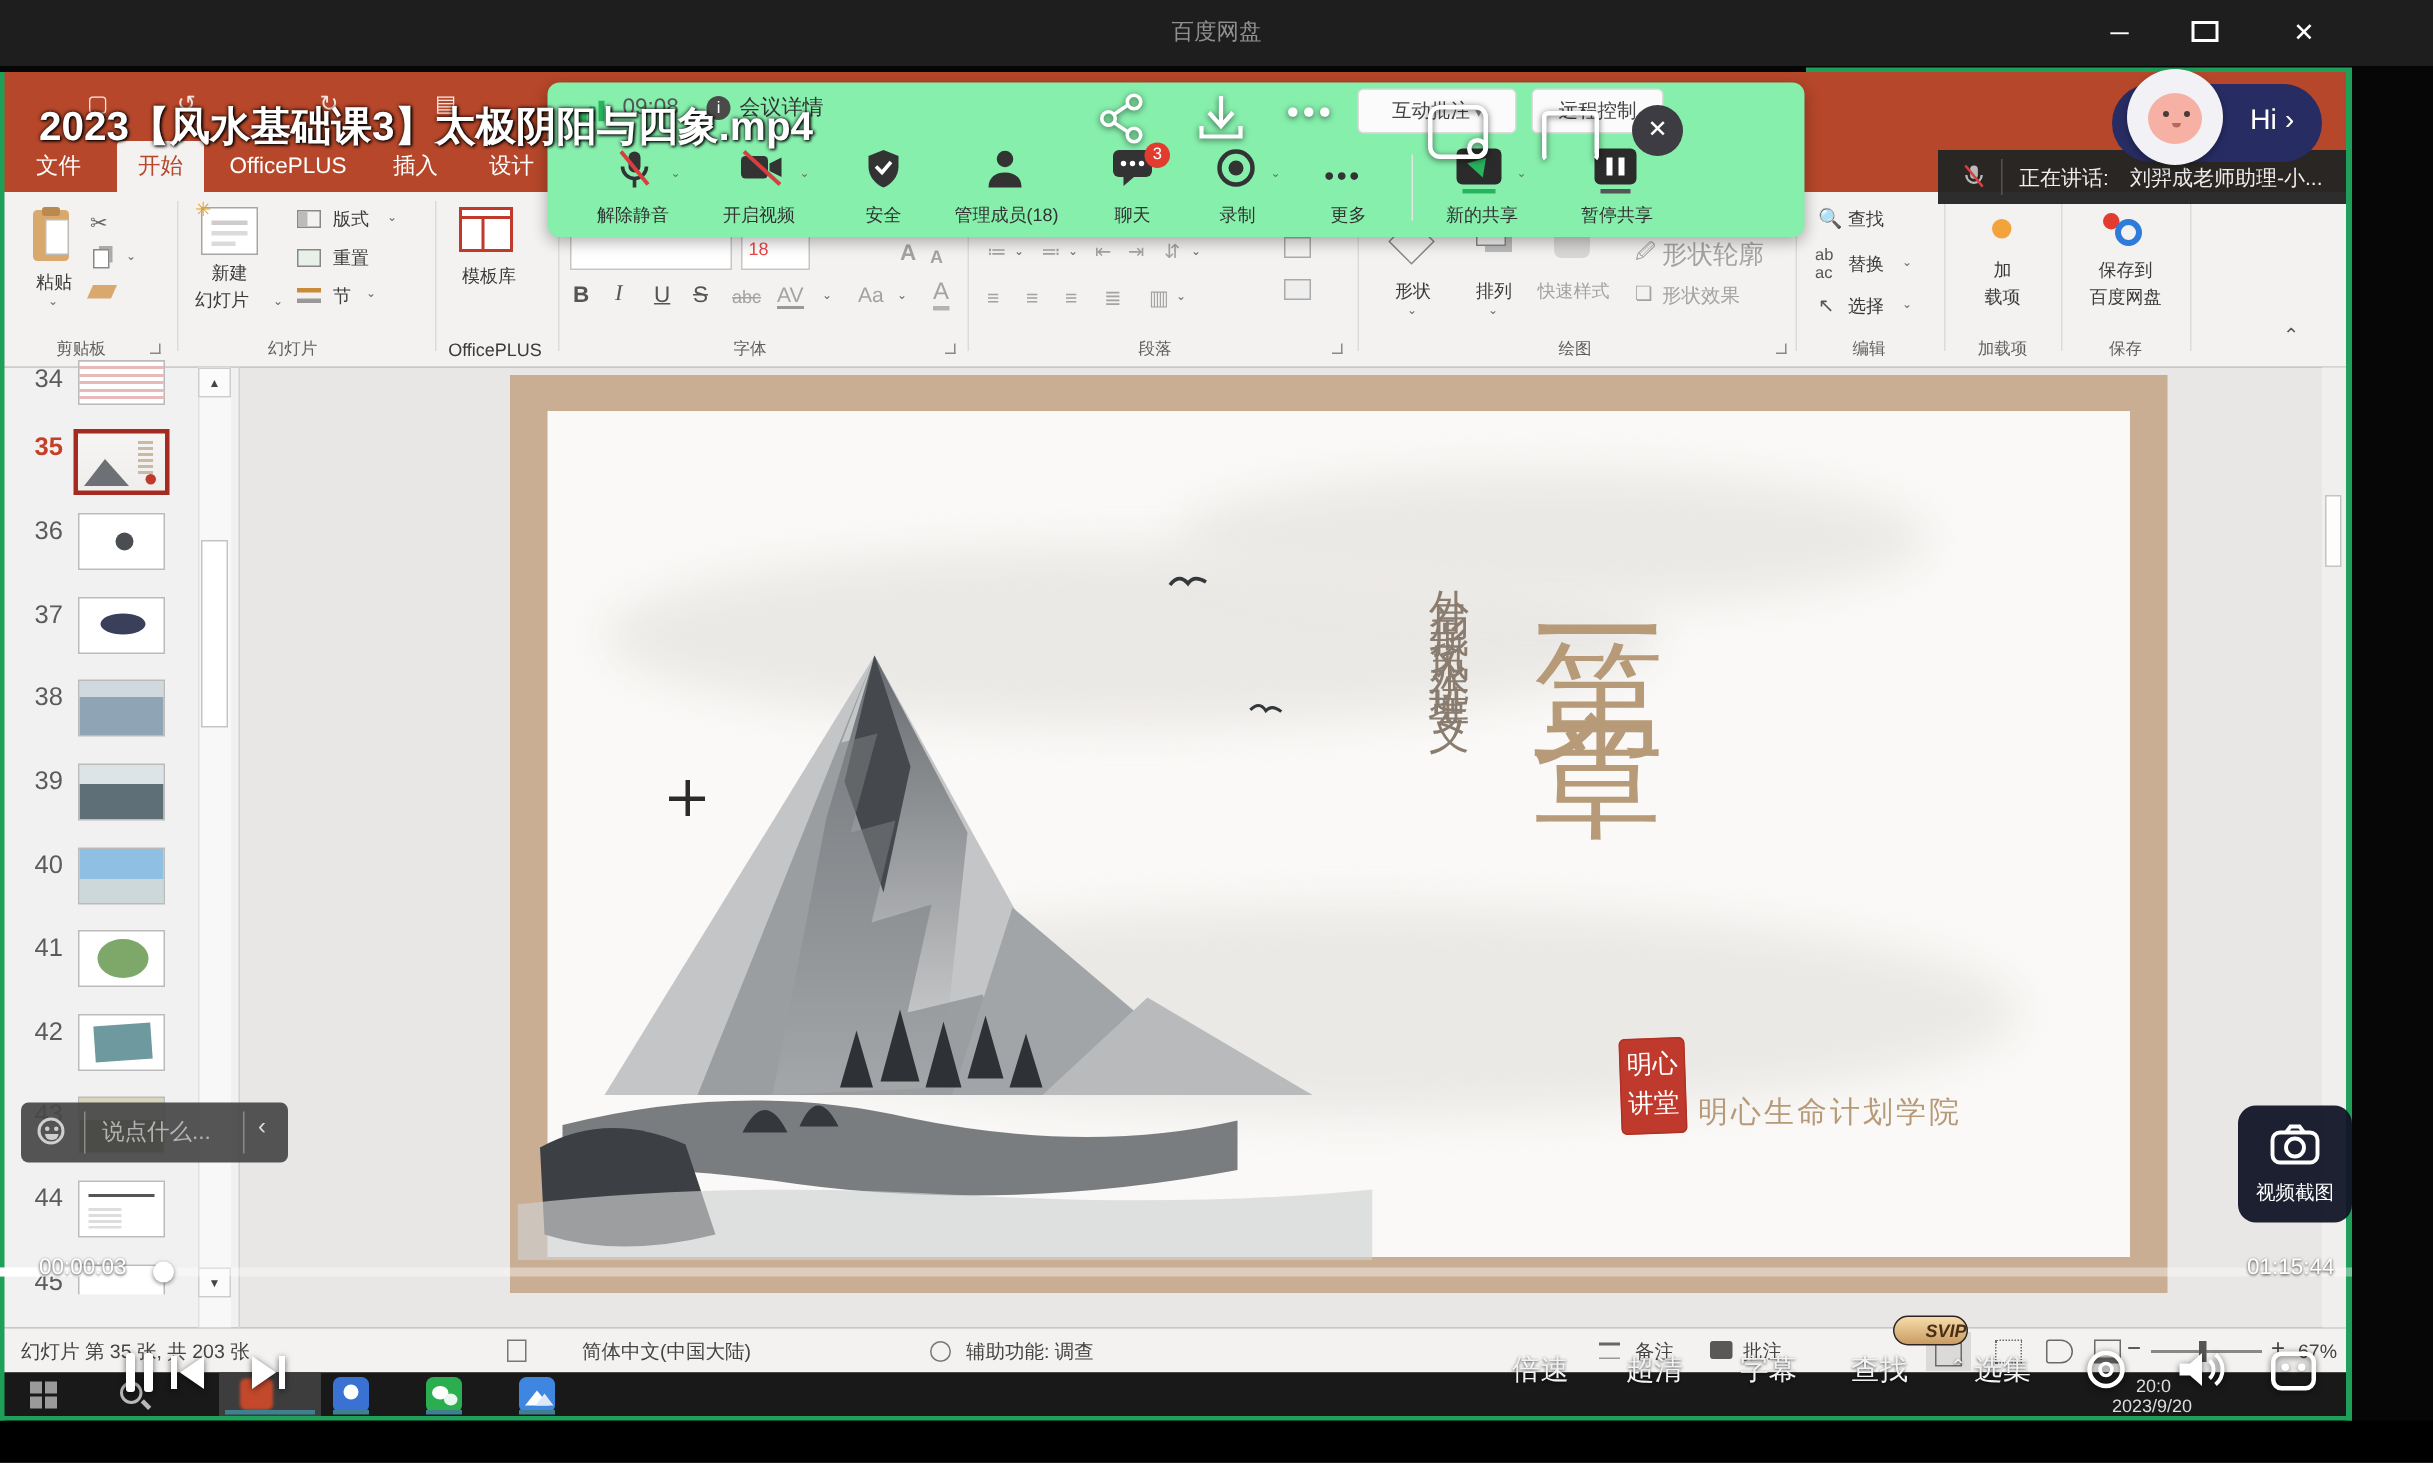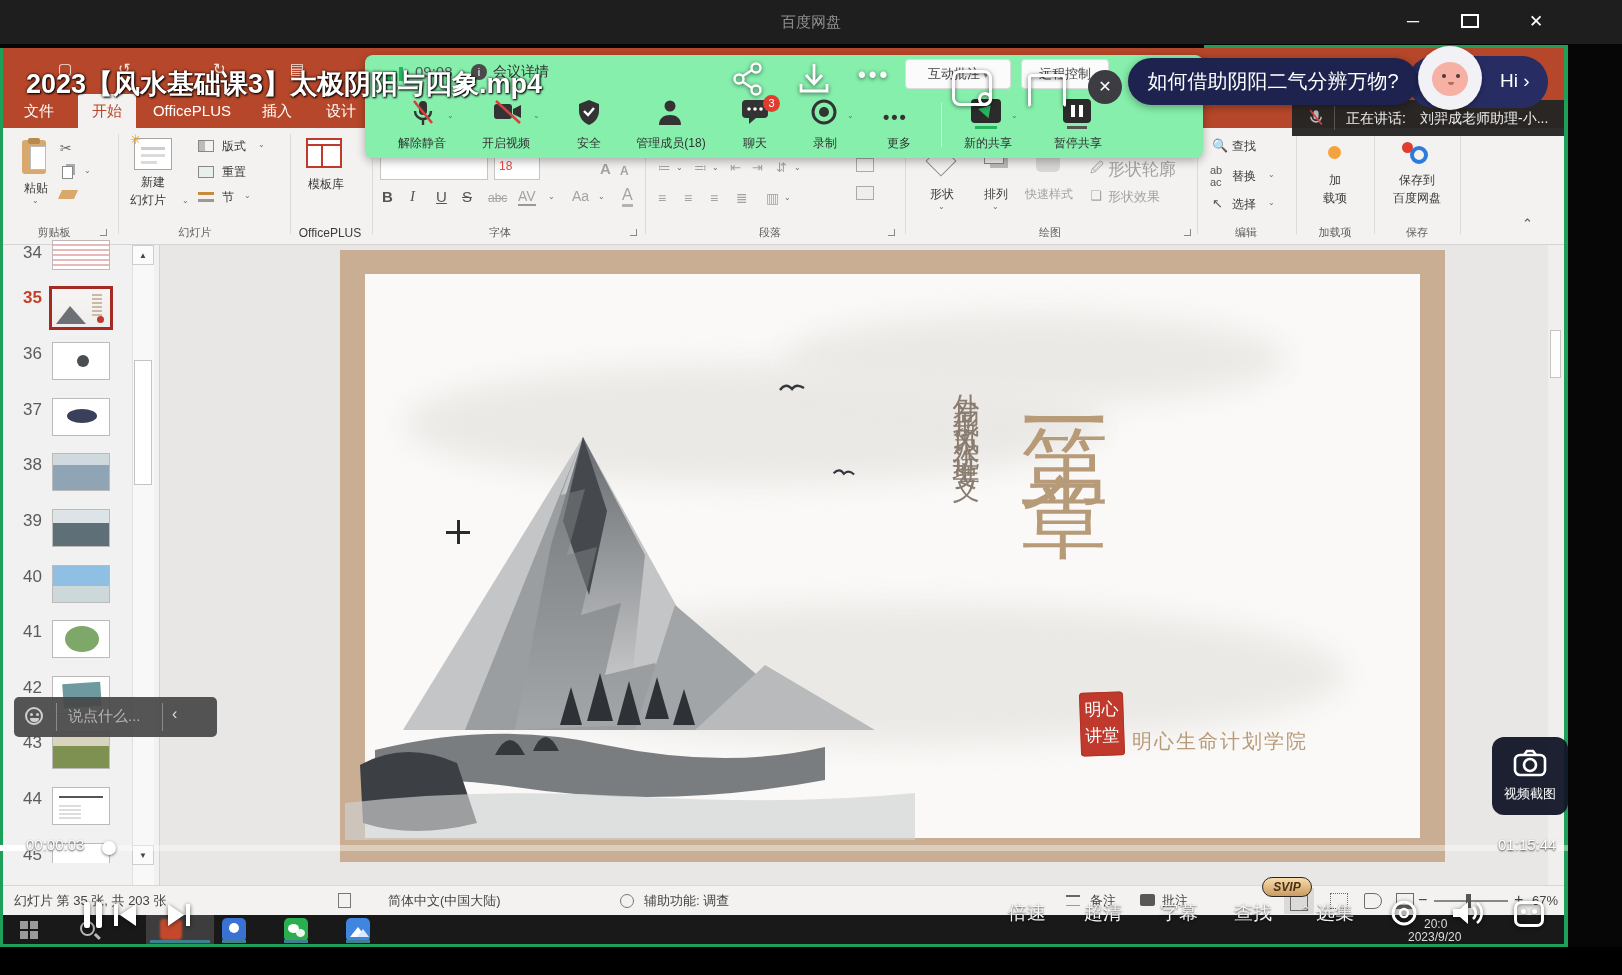--- a/index.html
+++ b/index.html
@@ -73,28 +73,28 @@
   
   .z30{z-index:30;}
   .ptitle{left:26px;top:66px;color:#fff;font-size:27px;font-weight:bold;z-index:31;
           text-shadow:0 0 3px #000,1px 1px 2px #000;}
   .aibubble{left:1128px;top:58px;width:290px;height:47px;background:#1d224f;border-radius:24px;z-index:32;
           color:#fff;font-size:20px;text-align:center;line-height:47px;box-shadow:0 2px 8px rgba(0,0,0,.35);}
   .hipill{left:1408px;top:56px;width:140px;height:52px;background:#272c63;border-radius:26px;z-index:31;}
   .hitxt{color:#fff;font-size:19px;}
   .wm{right:69px;top:443px;text-align:right;z-index:15;color:#fafafa;font-size:21px;font-weight:bold;line-height:28px;
       text-shadow:-1px -1px 0 #9a9a9a,1px -1px 0 #9a9a9a,-1px 1px 0 #9a9a9a,1px 1px 0 #9a9a9a;}
-  .chatbub{left:14px;top:697px;width:203px;height:40px;background:rgba(70,70,70,.92);border-radius:5px;z-index:30;}
+  .chatbub{left:14px;top:735px;width:178px;height:40px;background:rgba(70,70,70,.92);border-radius:5px;z-index:30;}
   .shotbtn{left:1492px;top:737px;width:76px;height:78px;background:rgba(17,21,38,.95);border-radius:12px;z-index:30;
            text-align:center;color:#fff;}
   .ptime{color:#fff;font-size:15px;text-shadow:0 1px 2px rgba(0,0,0,.8);z-index:31;}
   .pctrl{color:#f2f2f2;font-size:19px;z-index:31;text-shadow:0 1px 2px rgba(0,0,0,.7);white-space:nowrap;}
   .svip{left:1262px;top:877px;width:50px;height:20px;border-radius:10px;z-index:32;
         background:linear-gradient(#f7dcab,#c99c62);border:1px solid #2c2420;color:#4a2f12;
-        font-size:12px;font-weight:bold;font-style:italic;text-align:center;line-height:18px;}
+        font-size:12px;font-weight:bold;font-style:italic;text-align:right;line-height:18px;}
   .whiteico{filter:drop-shadow(0 1px 2px rgba(0,0,0,.6));}
 
   .cursor{left:446px;top:520px;width:24px;height:24px;z-index:16;filter:drop-shadow(0 0 1px #fff);}
   .cursor::before{content:"";position:absolute;left:0;top:11px;width:24px;height:2.5px;background:#2b2b2b;}
   .cursor::after{content:"";position:absolute;left:11px;top:0;width:2.5px;height:24px;background:#2b2b2b;}
 </style>
 </head>
 <body>
 
 <div class="app">
@@ -514,21 +514,20 @@
     <path d="M8 13 L16 22 L24 13" fill="none" stroke="#fff" stroke-width="2.8"></path>
     <path d="M3 22 v7 h26 v-7" fill="none" stroke="#fff" stroke-width="2.8"></path>
   </svg>
   <div class="ab z30 whiteico" style="left:858px;top:62px;color:#fff;font-size:22px;font-weight:bold;letter-spacing:3px;">•••</div>
   <div class="ab z30 whiteico" style="left:952px;top:70px;width:40px;height:36px;border:3.5px solid #fff;border-radius:8px;">
     <div style="position:absolute;right:-3px;bottom:-3px;width:14px;height:14px;border-radius:50%;border:3.5px solid #fff;background:transparent;"></div>
   </div>
   <div class="ab z30 whiteico" style="left:1028px;top:74px;width:38px;height:34px;border:3.5px solid #fff;border-radius:4px;border-bottom-color:transparent;"></div>
   <div class="ab z30" style="left:1088px;top:70px;width:34px;height:34px;border-radius:50%;background:#3c3c42;color:#fff;font-size:16px;text-align:center;line-height:34px;">✕</div>
 
-  <div class="ab aibubble">如何借助阴阳二气分辨万物?</div>
   <div class="ab hipill">
     <span class="hitxt ab" style="left:92px;top:14px;">Hi ›</span>
   </div>
   <div class="ab" style="left:1418px;top:46px;width:64px;height:64px;border-radius:50%;background:#f2f2f6;z-index:32;box-shadow:0 2px 5px rgba(0,0,0,.3);">
     <div style="position:absolute;left:14px;top:16px;width:36px;height:34px;border-radius:50%;background:#f6b0a4;"></div>
     <div style="position:absolute;left:24px;top:28px;width:4px;height:4px;border-radius:50%;background:#4a3a3a;"></div>
     <div style="position:absolute;left:38px;top:28px;width:4px;height:4px;border-radius:50%;background:#4a3a3a;"></div>
     <div style="position:absolute;left:30px;top:36px;width:6px;height:3px;border-radius:0 0 4px 4px;background:#b56a5e;"></div>
   </div>
 

